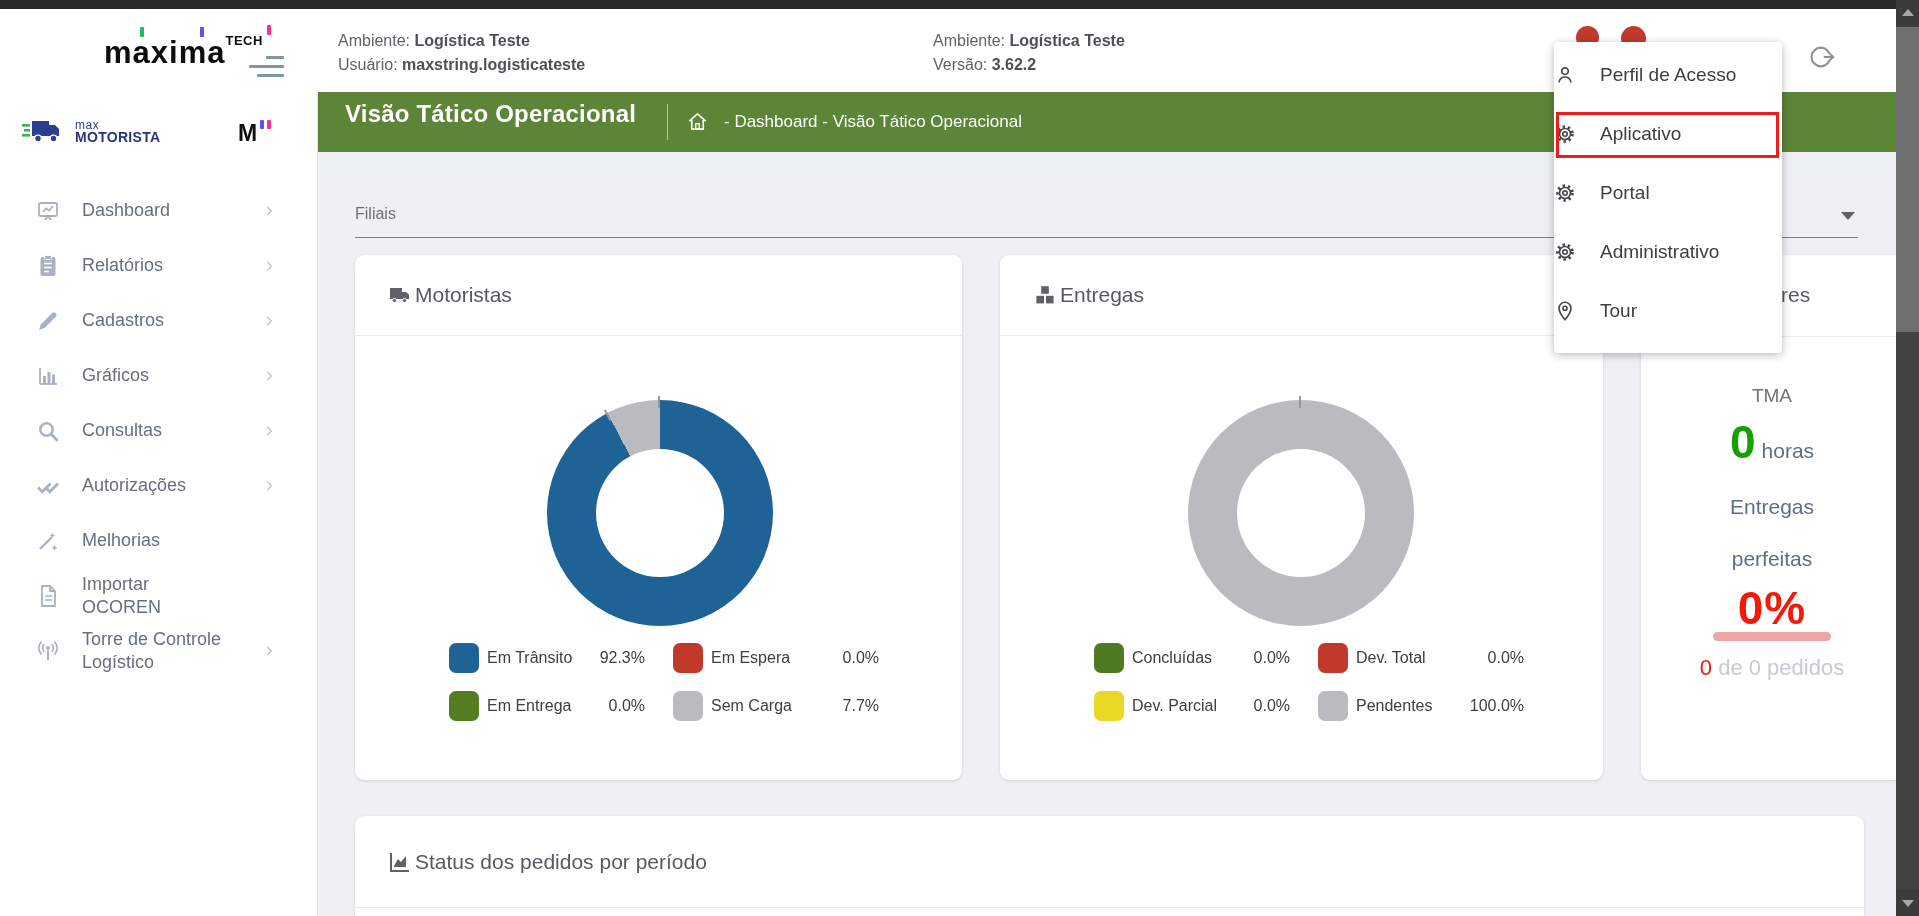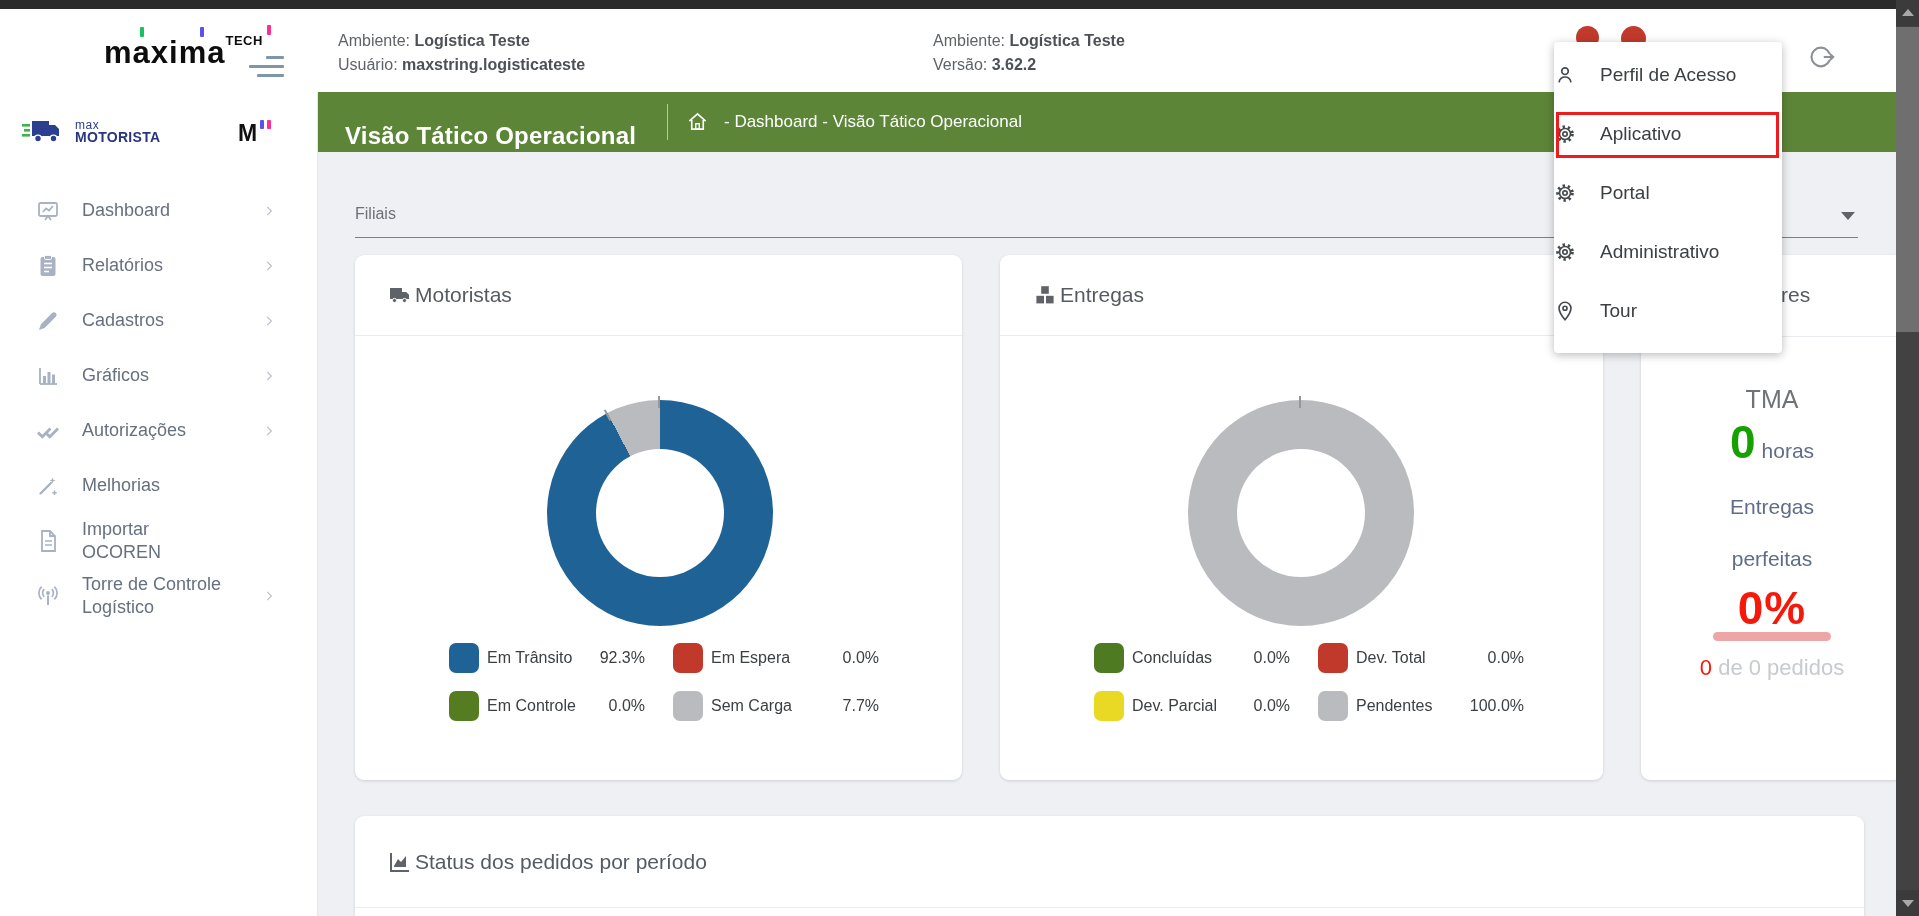--- a/index.html
+++ b/index.html
@@ -40,21 +40,21 @@
   .mini-tick{display:inline-block;width:4px;height:9px;margin-left:3px;vertical-align:12px;border-radius:1px;}
   .mt1{background:#5b51f0;} .mt2{background:#ff2e92;}
   .side-menu{position:absolute;left:0;top:91px;width:100%;}
   .side-item{display:flex;align-items:center;min-height:55px;padding:0 41px 0 36px;
              cursor:pointer;color:#67707f;box-sizing:border-box;}
   .side-item .ic{width:24px;height:24px;color:#a9b2c4;flex:none;}
   .side-item .lb{margin-left:22px;font-size:18px;line-height:23px;max-width:150px;}
   .side-item .ch{margin-left:auto;width:14px;height:14px;color:#b8bdcc;flex:none;}
   
   .greenbar{position:absolute;left:318px;top:92px;width:1578px;height:60px;background:#5d8538;color:#fff;}
-  .gb-title{position:absolute;left:27px;top:30px;font-size:24px;font-weight:bold;letter-spacing:.2px;}
+  .gb-title{position:absolute;left:27px;top:8px;font-size:24px;font-weight:bold;letter-spacing:.2px;}
   .gb-div{position:absolute;left:349px;top:12px;width:1px;height:36px;background:rgba(255,255,255,.55);}
   .gb-home{position:absolute;left:368px;top:18px;width:23px;height:23px;color:#fff;}
   .gb-crumb{position:absolute;left:406px;top:20px;font-size:17px;}
   
   .content{position:absolute;left:318px;top:152px;width:1578px;height:764px;background:#eef0f4;}
   .filiais-label{position:absolute;left:37px;top:53px;font-size:16px;color:#6d7175;}
   .filiais-line{position:absolute;left:37px;top:85px;width:1503px;height:1px;background:#7b8087;}
   .filiais-caret{position:absolute;left:1523px;top:60px;width:0;height:0;cursor:pointer;
      border-left:7px solid transparent;border-right:7px solid transparent;border-top:8px solid #5f6368;}
   .card{position:absolute;background:#fff;border-radius:9px;box-shadow:0 1px 3px rgba(60,64,67,.18);}
@@ -73,21 +73,21 @@
   .legend{position:absolute;left:0;top:388px;width:100%;display:grid;
           grid-template-columns:30px 100px 50px 12px 30px 104px 56px;
           column-gap:8px;row-gap:18px;padding-left:94px;align-items:center;box-sizing:border-box;}
   .legend .sw{width:30px;height:30px;border-radius:7px;}
   .legend .lb{font-size:16px;color:#3c4043;white-space:nowrap;}
   .legend .val{font-size:16px;color:#3c4043;white-space:nowrap;justify-self:end;}
   
   .c3t{position:absolute;left:0;width:100%;text-align:center;}
   .c3-frag{position:absolute;left:140px;top:28px;font-size:21px;color:#555b61;font-weight:500;}
   .c3-hline{position:absolute;left:0;top:81px;width:100%;height:1px;background:#e9ebee;}
-  .c3-tma{top:130px;font-size:25px;color:#6f7376;}
+  .c3-tma{top:130px;font-size:19px;color:#6f7376;}
   .c3-zero{top:160px;}
   .c3-zero .z{font-size:46px;font-weight:bold;color:#16a002;}
   .c3-zero .u{font-size:21px;color:#5f6d89;margin-left:6px;}
   .c3-l1{top:240px;font-size:21px;color:#5f6d89;}
   .c3-l2{top:292px;font-size:21px;color:#5f6d89;}
   .c3-pct{top:326px;font-size:46px;font-weight:bold;color:#f5190a;letter-spacing:1px;}
   .c3-bar{position:absolute;left:50%;top:377px;transform:translateX(-50%);
           width:118px;height:9px;background:#eda5a5;border-radius:5px;}
   .c3-foot{top:400px;font-size:22px;color:#c7cad0;}
   .c3-foot .red{color:#f5190a;}
@@ -228,20 +228,34 @@
           <span class="lb">Gráficos</span>
           <span class="ch">
             <svg viewBox="0 0 24 24">
               <polyline points="9,5 16,12 9,19" fill="none" stroke="currentColor" stroke-width="2"></polyline>
             </svg>
           </span>
         </div>
         <div class="side-item">
           <span class="ic">
             <svg viewBox="0 0 24 24">
+              <circle cx="10.5" cy="10.5" r="6.2" fill="none" stroke="currentColor" stroke-width="2.6"></circle>
+              <line x1="15.2" y1="15.2" x2="21" y2="21" stroke="currentColor" stroke-width="2.8" stroke-linecap="round"></line>
+            </svg>
+          </span>
+          <span class="lb">Consultas</span>
+          <span class="ch">
+            <svg viewBox="0 0 24 24">
+              <polyline points="9,5 16,12 9,19" fill="none" stroke="currentColor" stroke-width="2"></polyline>
+            </svg>
+          </span>
+        </div>
+        <div class="side-item">
+          <span class="ic">
+            <svg viewBox="0 0 24 24">
               <path d="M2 13.5l4.3 4.3L14.5 9.5" fill="none" stroke="currentColor" stroke-width="2.8"></path>
               <path d="M9.5 13.5l4.3 4.3L22 9.5" fill="none" stroke="currentColor" stroke-width="2.8"></path>
             </svg>
           </span>
           <span class="lb">Autorizações</span>
           <span class="ch">
             <svg viewBox="0 0 24 24">
               <polyline points="9,5 16,12 9,19" fill="none" stroke="currentColor" stroke-width="2"></polyline>
             </svg>
           </span>
@@ -329,21 +343,21 @@
       </div>
       <div class="legend" id="legend-0">
           <div class="sw" style="background: rgb(31, 99, 150);"></div>
           <div class="lb">Em Trânsito</div>
           <div class="val">92.3%</div>
           <div></div>
           <div class="sw" style="background: rgb(192, 57, 43);"></div>
           <div class="lb">Em Espera</div>
           <div class="val">0.0%</div>
           <div class="sw" style="background: rgb(85, 124, 32);"></div>
-          <div class="lb">Em Controle</div>
+          <div class="lb">Em Entrega</div>
           <div class="val">0.0%</div>
           <div></div>
           <div class="sw" style="background: rgb(185, 187, 190);"></div>
           <div class="lb">Sem Carga</div>
           <div class="val">7.7%</div>
         </div>
     </div>
 
     <div class="card card2">
       <div class="card-h">

